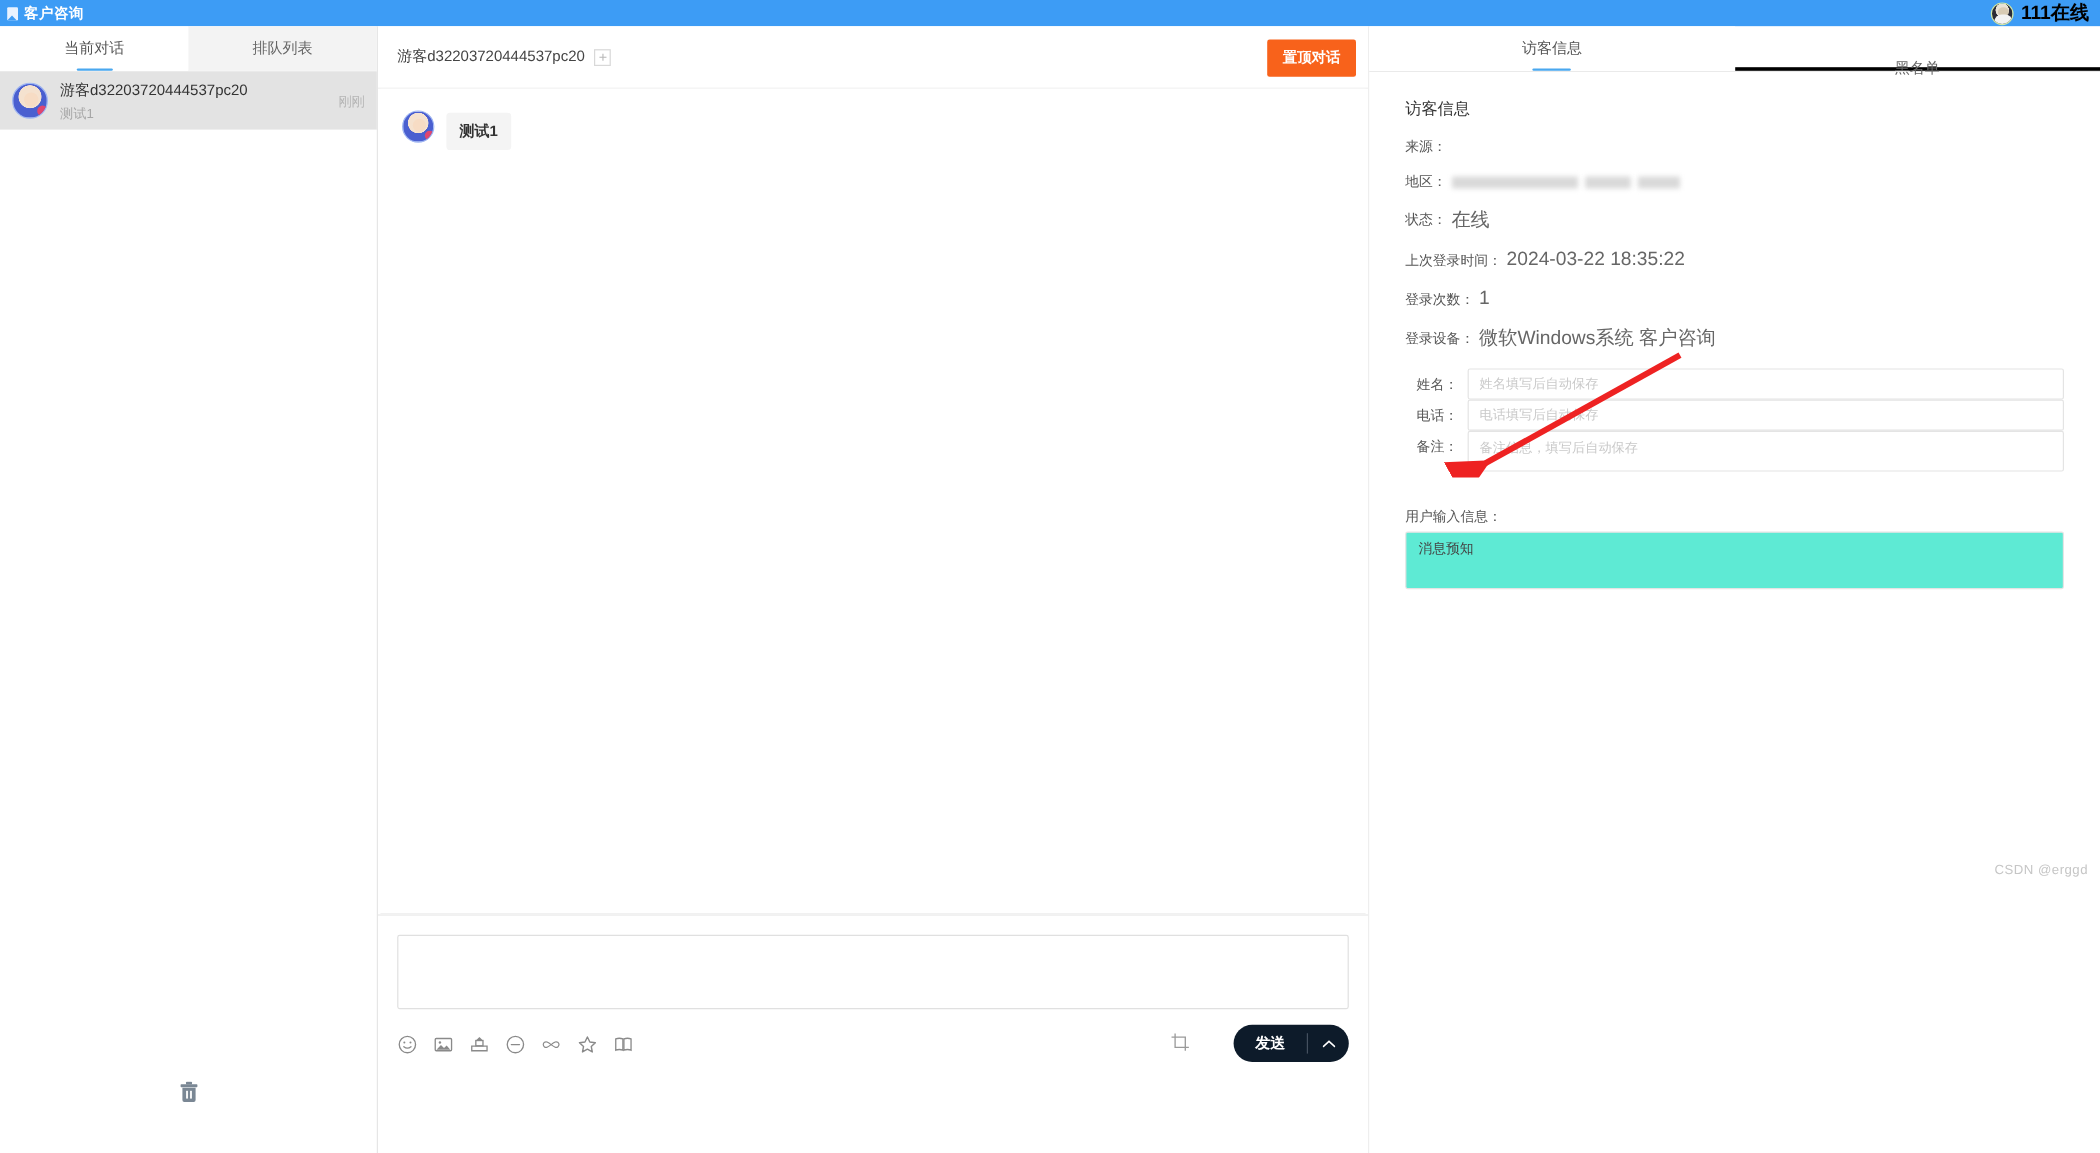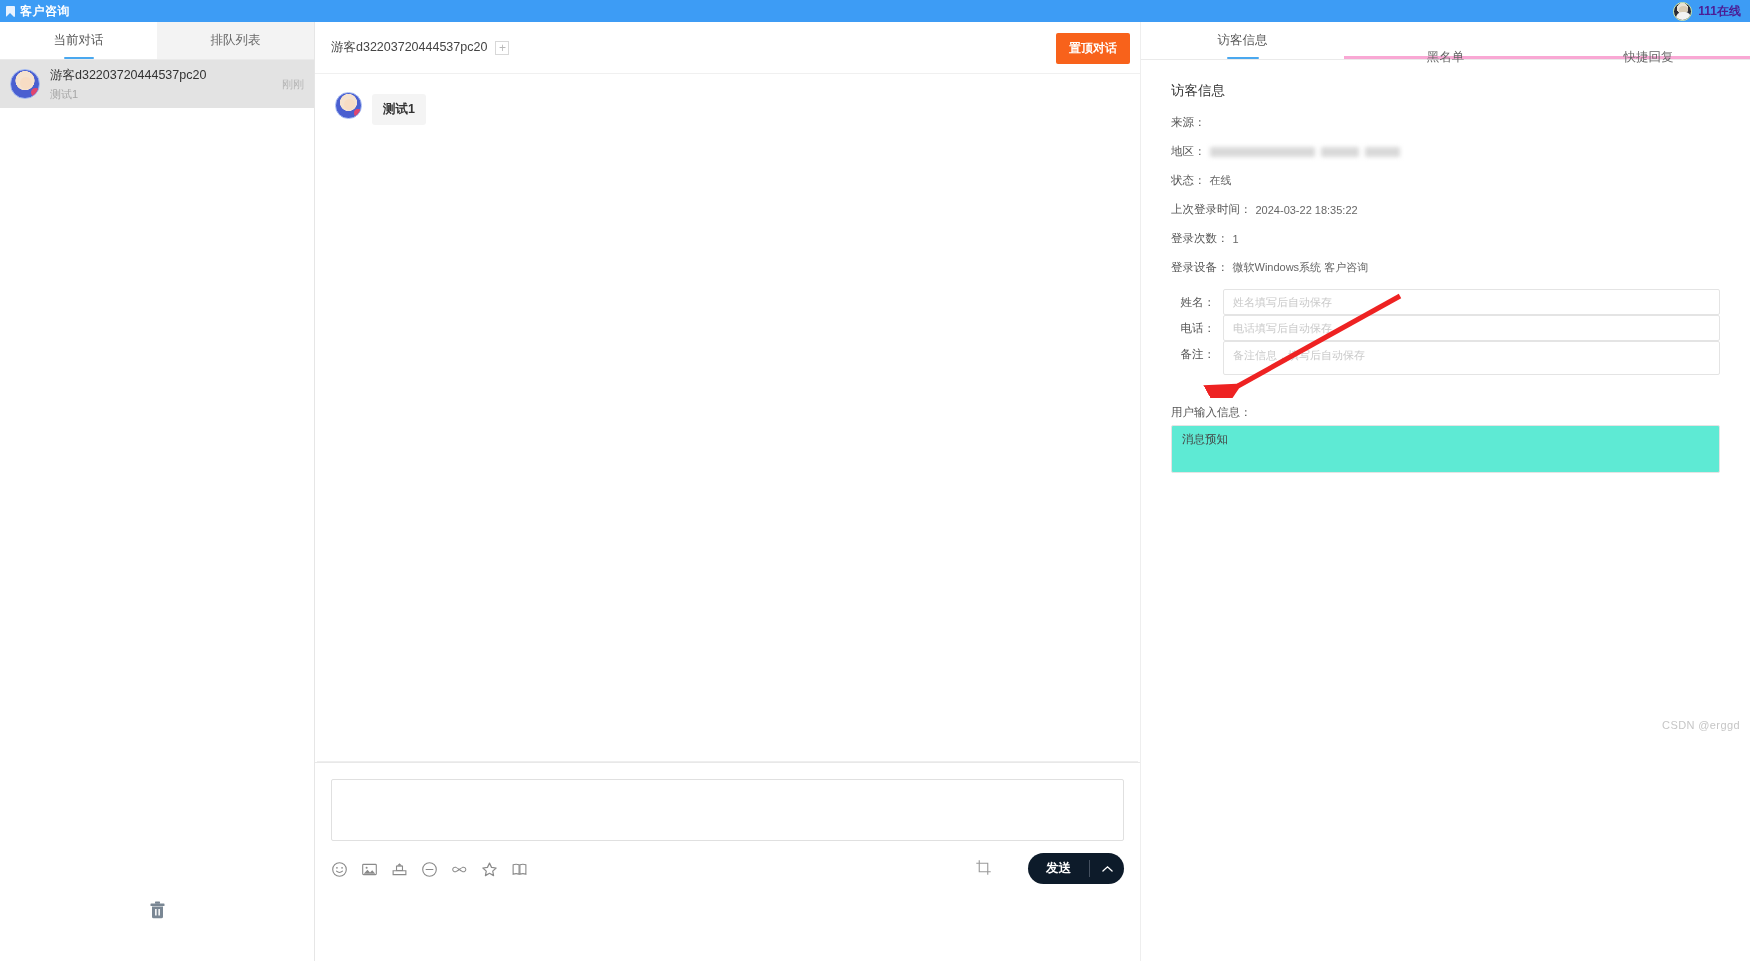--- a/index.html
+++ b/index.html
@@ -42,21 +42,21 @@
     position: relative; overflow: hidden;
   }
   .agent-avatar::before {
     content: ""; position: absolute; left: 5px; top: 3px; width: 9px; height: 7px;
     border-radius: 50% 50% 40% 40%; background: #d8cbb4;
   }
   .agent-avatar::after {
     content: ""; position: absolute; left: 2px; bottom: 0; width: 15px; height: 8px;
     background: #f3f3f3; border-radius: 6px 6px 0 0;
   }
-  .online-count { color: #4c1d95; font-size: 12px; font-weight: bold; }
+  .online-count { color: #000000; font-size: 16px; font-weight: bold; }
 
   
   .sidebar {
     position: absolute; left: 0; top: 22px; width: 315px; height: 939px;
     background: #ffffff; border-right: 1px solid #e6e6e6;
   }
   .sidebar-tabs {
     display: flex; height: 38px; border-bottom: 1px solid #eaeaea;
   }
   .side-tab {
@@ -186,33 +186,33 @@
   
   .rightpanel {
     position: absolute; left: 1140px; top: 22px; width: 610px; height: 939px;
     background: #ffffff; border-left: 1px solid #eeeeee;
   }
   .right-tabs { display: flex; height: 38px; border-bottom: 1px solid #eaeaea; }
   .r-tab {
     flex: 1; display: flex; align-items: center; justify-content: center;
     font-size: 12.5px; color: #555; position: relative; cursor: pointer; background: #fff;
   }
-  .r-tab.inactive { background: #f9a8d4; color: #666; margin-top: 34px; }
+  .r-tab.inactive { background: #000000; color: #666; margin-top: 34px; }
   .r-tab.active::after {
     content: ""; position: absolute; bottom: 0; left: 50%; transform: translateX(-50%);
     width: 32px; height: 2.5px; background: #4aa8ef; border-radius: 2px;
   }
   .rp-body { padding: 22px 30px 0 30px; }
   .rp-heading { font-size: 13.5px; color: #333; margin-bottom: 15px; }
   .rp-line {
     font-size: 11.5px; color: #555; margin-bottom: 14px;
     display: flex; align-items: center; gap: 4px;
   }
   .rp-label { color: #555; }
-  .rp-value { color: #666; font-size: 11px; }
+  .rp-value { color: #666; font-size: 16px; }
   .blur-block {
     display: inline-flex; gap: 6px; align-items: center;
   }
   .blur-seg {
     height: 10px; background: #d9d9d9; border-radius: 1px;
     filter: blur(2px);
   }
   .seg-a { width: 105px; } .seg-b { width: 38px; } .seg-c { width: 35px; }
 
   .form-row { display: flex; align-items: flex-start; }
@@ -368,23 +368,20 @@
   </div>
 
   <div class="rightpanel">
     <div class="right-tabs">
       <div class="r-tab active">
         <span>访客信息</span>
       </div>
       <div class="r-tab inactive">
         <span>黑名单</span>
       </div>
-      <div class="r-tab inactive">
-        <span>快捷回复</span>
-      </div>
     </div>
 
     <div class="rp-body">
       <div class="rp-heading">访客信息</div>
 
       <div class="rp-line">
         <span class="rp-label">来源：</span>
         <span class="rp-value"></span>
       </div>
 

